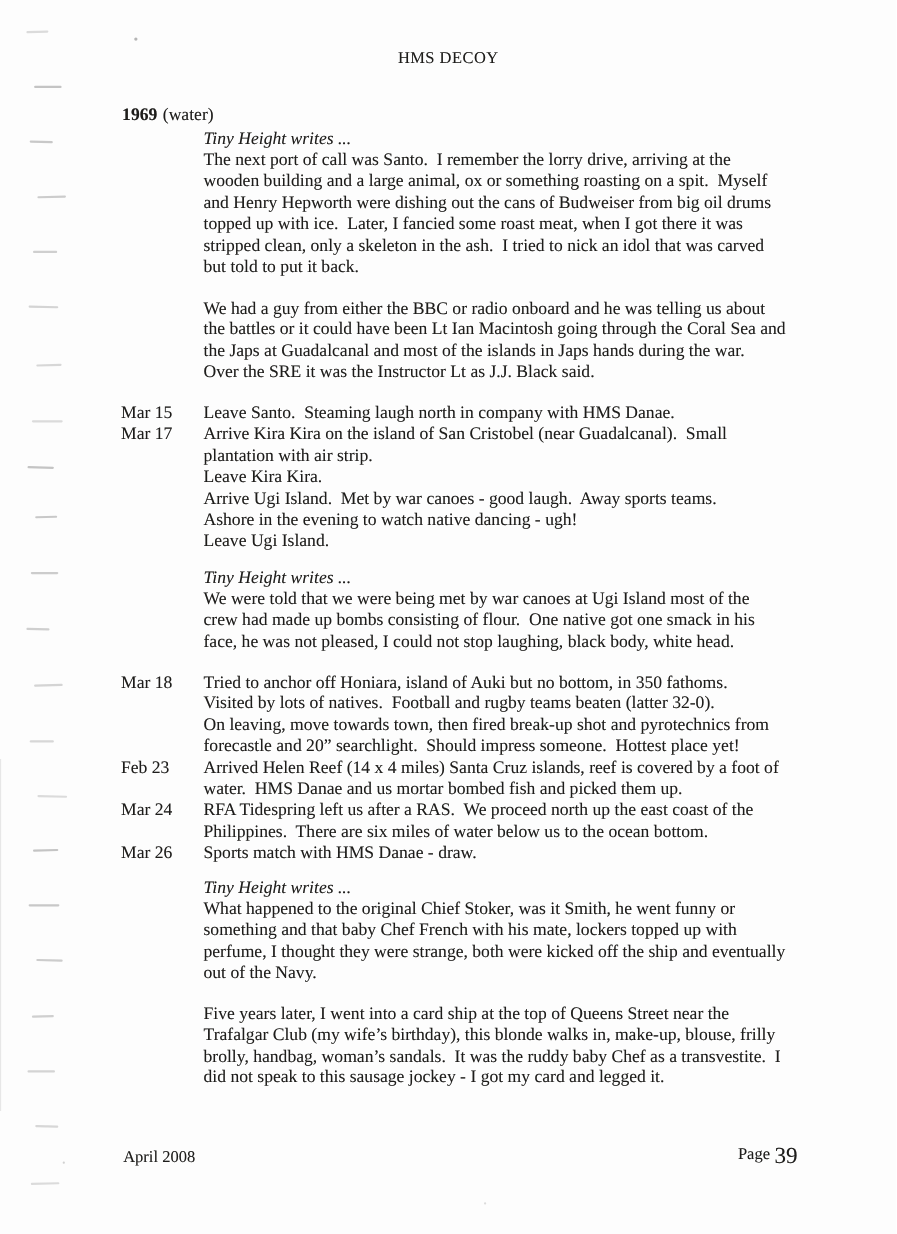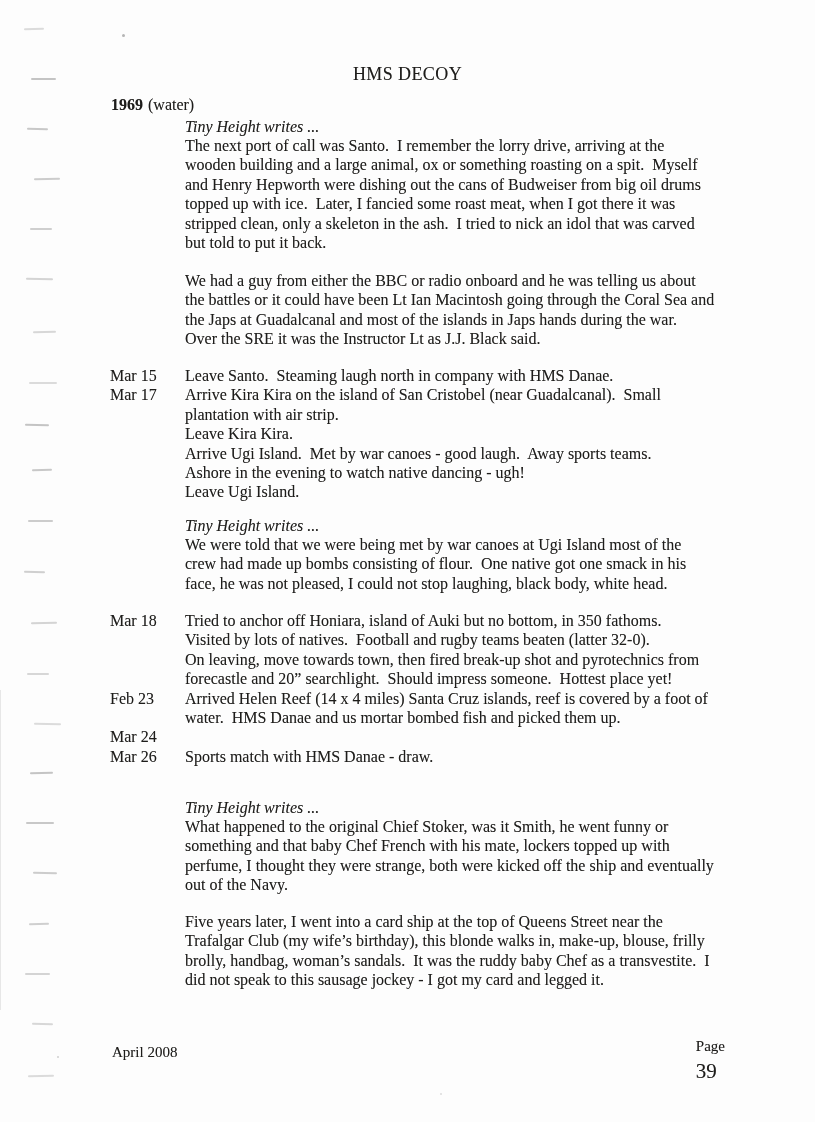--- a/index.html
+++ b/index.html
@@ -21,25 +21,25 @@
     overflow: hidden;
   }
   .doc-text {
     font-size: 16px;
     line-height: 19.4px;
     white-space: pre-wrap;
     text-shadow: 0 0 0.5px rgba(30,30,30,0.35);
   }
   .doc-header {
     position: absolute;
-    top: 64px;
+    top: 45px;
     left: 0;
     width: 100%;
     text-align: center;
-    font-size: 18px;
+    font-size: 15px;
     letter-spacing: 0.4px;
     text-shadow: 0 0 0.5px rgba(30,30,30,0.35);
   }
   .year-line {
     position: absolute;
     left: 111px;
     top: 95px;
     font-size: 16px;
     line-height: 19.4px;
     text-shadow: 0 0 0.5px rgba(30,30,30,0.35);
@@ -81,24 +81,23 @@
     left: 112px;
     top: 1044px;
     font-size: 15px;
     text-shadow: 0 0 0.5px rgba(30,30,30,0.35);
   }
   .footer-right {
     position: absolute;
     right: 90px;
     top: 1038px;
     display: flex;
-    align-items: flex-start;
+    align-items: center;
     gap: 4px;
     text-shadow: 0 0 0.5px rgba(30,30,30,0.35);
-    flex-direction: column;
   }
   .footer-right .page-label { font-size: 15px; }
   .footer-right .page-num   { font-size: 21px; }
 
   
   .edge-dash {
     position: absolute;
     height: 2px;
     background: #8d8d8d;
     border-radius: 1px;
@@ -180,21 +179,22 @@
 
   <div class="writes doc-text pos-writes2">Tiny Height writes ...</div>
   <div class="para doc-text pos-para3">We were told that we were being met by war canoes at Ugi Island most of the
 crew had made up bombs consisting of flour.  One native got one smack in his
 face, he was not pleased, I could not stop laughing, black body, white head.</div>
 
   <div class="log doc-text pos-log2" id="log2"><div class="log-row"><span class="log-date">Mar 18</span><span class="log-text">Tried to anchor off Honiara, island of Auki but no bottom, in 350 fathoms.
 Visited by lots of natives.  Football and rugby teams beaten (latter 32-0).
 On leaving, move towards town, then fired break-up shot and pyrotechnics from
 forecastle and 20” searchlight.  Should impress someone.  Hottest place yet!</span></div><div class="log-row"><span class="log-date">Feb 23</span><span class="log-text">Arrived Helen Reef (14 x 4 miles) Santa Cruz islands, reef is covered by a foot of
-water.  HMS Danae and us mortar bombed fish and picked them up.</span></div><div class="log-row"><span class="log-date">Mar 24</span></div><div class="log-row"><span class="log-date">Mar 26</span><span class="log-text">Sports match with HMS Danae - draw.</span></div></div>
+water.  HMS Danae and us mortar bombed fish and picked them up.</span></div><div class="log-row"><span class="log-date">Mar 24</span><span class="log-text">RFA Tidespring left us after a RAS.  We proceed north up the east coast of the
+Philippines.  There are six miles of water below us to the ocean bottom.</span></div><div class="log-row"><span class="log-date">Mar 26</span><span class="log-text">Sports match with HMS Danae - draw.</span></div></div>
 
   <div class="writes doc-text pos-writes3">Tiny Height writes ...</div>
   <div class="para doc-text pos-para4">What happened to the original Chief Stoker, was it Smith, he went funny or
 something and that baby Chef French with his mate, lockers topped up with
 perfume, I thought they were strange, both were kicked off the ship and eventually
 out of the Navy.</div>
   <div class="para doc-text pos-para5">Five years later, I went into a card ship at the top of Queens Street near the
 Trafalgar Club (my wife’s birthday), this blonde walks in, make-up, blouse, frilly
 brolly, handbag, woman’s sandals.  It was the ruddy baby Chef as a transvestite.  I
 did not speak to this sausage jockey - I got my card and legged it.</div>

